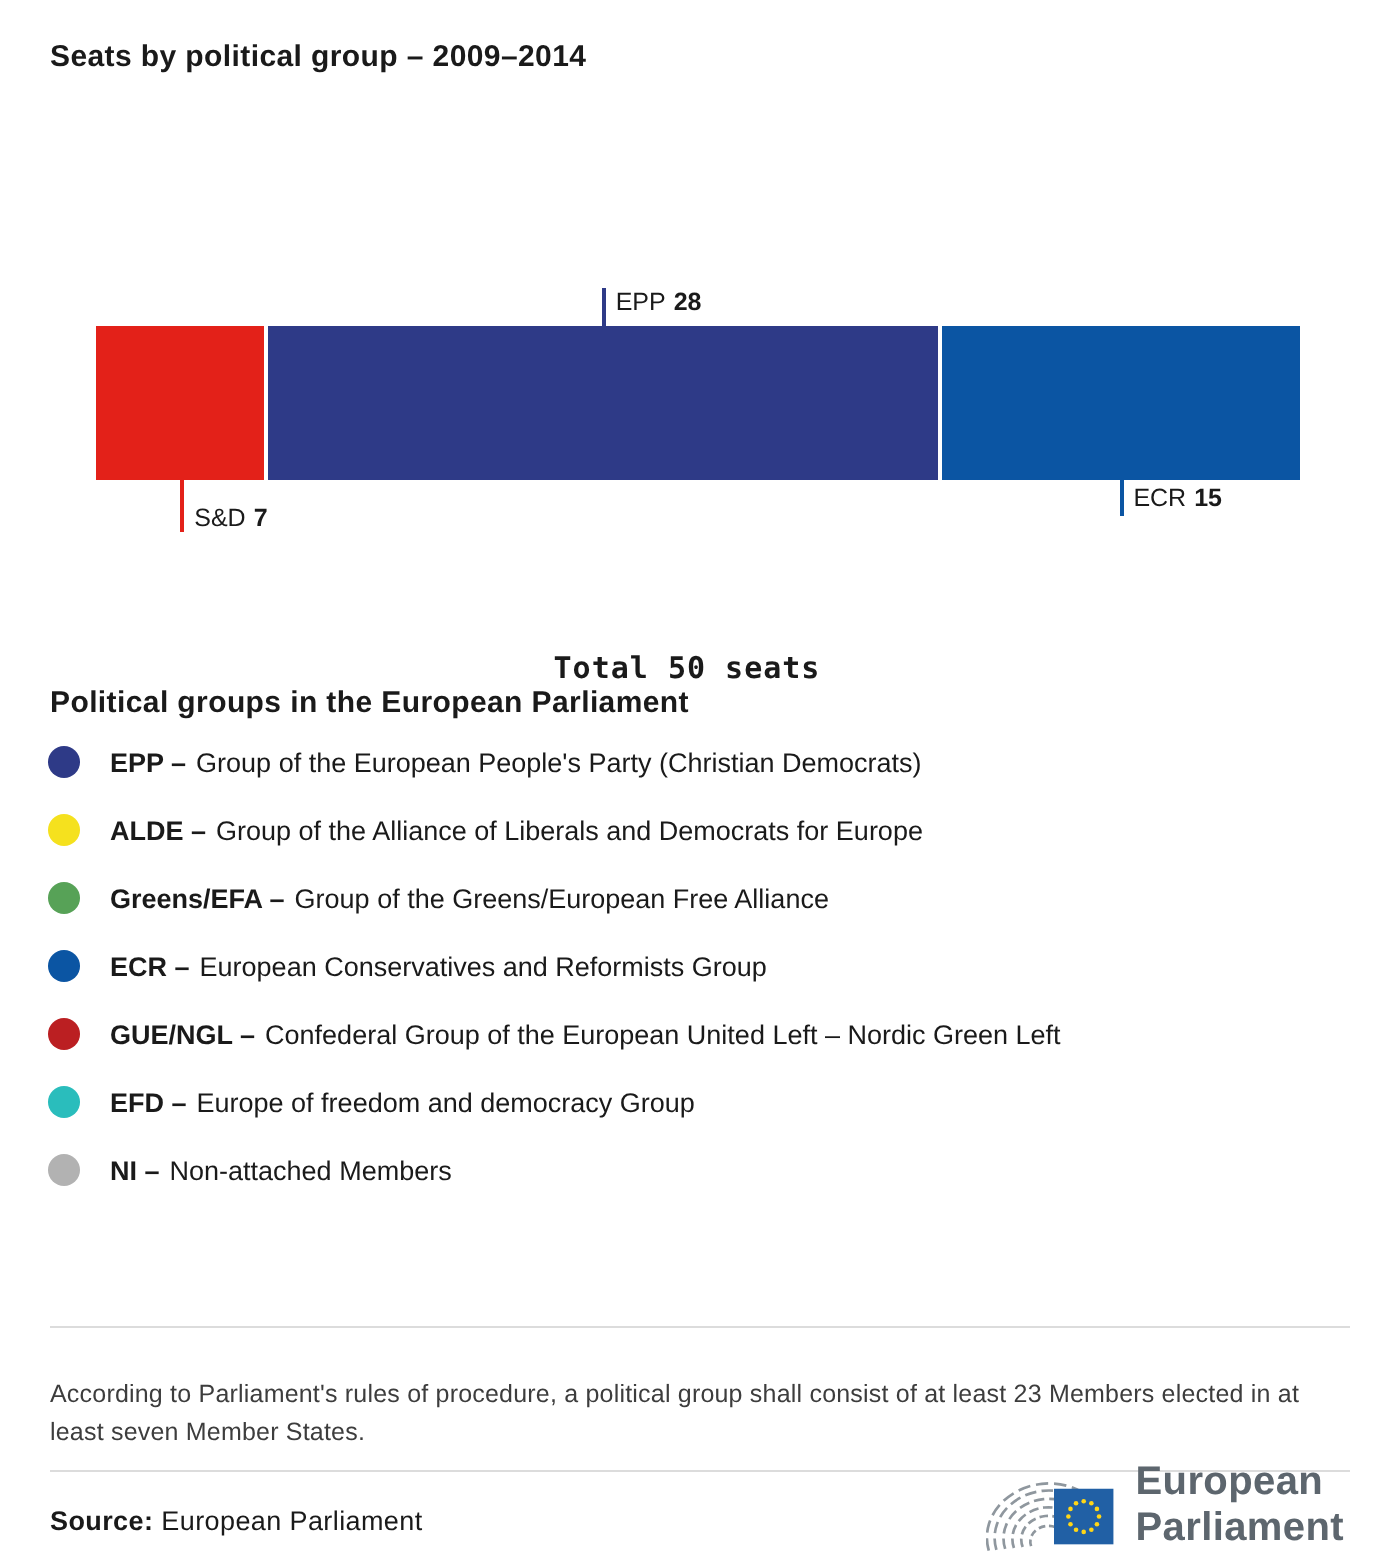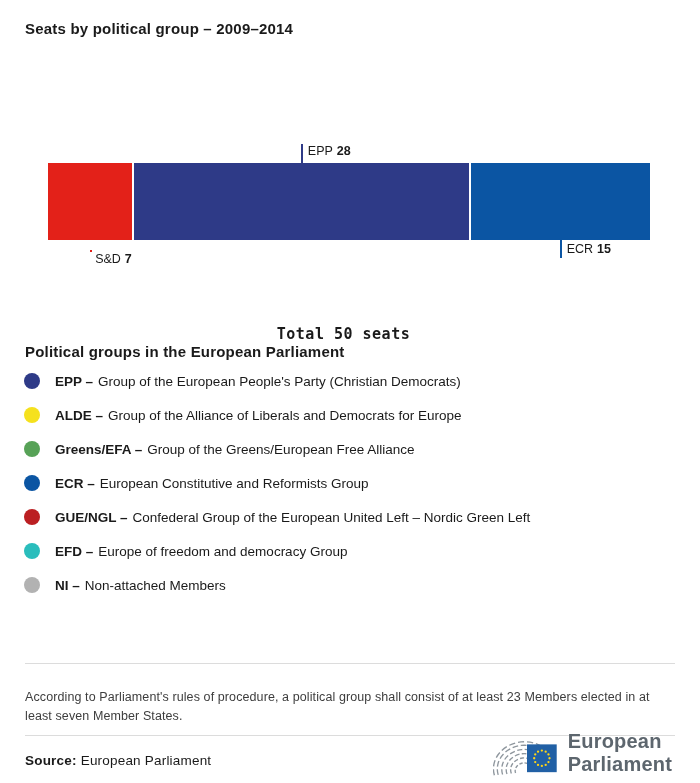--- a/index.html
+++ b/index.html
@@ -11,29 +11,29 @@
   
   .title { position:absolute; left:25px; top:20px; font-size:15px; font-weight:bold; letter-spacing:.2px; }
   .subtitle { position:absolute; left:28px; top:49px; font-size:15.5px; color:#3c4043; letter-spacing:.3px; }
 
   
   .chart-area { position:absolute; left:48px; top:140px; width:602px; height:135px; }
   .seats-bar { position:absolute; left:0; top:23px; width:100%; height:77px; display:flex; }
   .bar-segment { box-sizing:border-box; height:100%; }
   .bar-segment + .bar-segment { border-left:2px solid #ffffff; }
 
-  .bar-label { position:absolute; display:flex; font-size:12.5px; white-space:nowrap;justify-content:flex-end; }
+  .bar-label { position:absolute; display:flex; font-size:12.5px; white-space:nowrap; }
   .bar-label .tick { width:2px; flex:0 0 2px; }
   .bar-label .lbl { padding-left:5px; }
   .bar-label b { margin-left:4px; }
   .bar-label.above { top:4px; height:19px; align-items:stretch; }
   .bar-label.above .lbl { padding-top:0px; }
   .bar-label.below { top:100px; height:18px; align-items:center; }
   .bar-label.below .tick { align-self:stretch; }
-  .bar-label.below-low { top:100px; height:26px; align-items:flex-end;flex-direction:column; }
+  .bar-label.below-low { top:100px; height:26px; align-items:flex-end; }
   .bar-label.below-low .tick { align-self:stretch; }
 
   
   .total-divider { position:absolute; left:55px; right:68px; top:313px; display:flex; align-items:center; gap:12px;flex-direction:column; }
   .total-divider .line { flex:1; height:1px; background:#c9c9c9; }
   .total-text { font-family:"DejaVu Sans Mono", monospace; font-weight:bold; font-size:15px; letter-spacing:.5px; color:#1a1a1a; }
 
   
   .legend-heading { position:absolute; left:25px; top:343px; font-size:15px; font-weight:bold; letter-spacing:.2px; }
   .legend-list { position:absolute; left:24px; top:364px; right:15px; }
@@ -101,21 +101,21 @@
         <span class="legend-desc">Group of the Alliance of Liberals and Democrats for Europe</span>
       </div>
       <div class="legend-item">
         <span class="legend-dot" style="background: rgb(87, 162, 87);"></span>
         <span class="legend-name"><span>Greens/EFA</span> –</span>
         <span class="legend-desc">Group of the Greens/European Free Alliance</span>
       </div>
       <div class="legend-item">
         <span class="legend-dot" style="background: rgb(11, 85, 163);"></span>
         <span class="legend-name"><span>ECR</span> –</span>
-        <span class="legend-desc">European Constitutive and Reformists Group</span>
+        <span class="legend-desc">European Conservatives and Reformists Group</span>
       </div>
       <div class="legend-item">
         <span class="legend-dot" style="background: rgb(187, 31, 34);"></span>
         <span class="legend-name"><span>GUE/NGL</span> –</span>
         <span class="legend-desc">Confederal Group of the European United Left – Nordic Green Left</span>
       </div>
       <div class="legend-item">
         <span class="legend-dot" style="background: rgb(42, 189, 188);"></span>
         <span class="legend-name"><span>EFD</span> –</span>
         <span class="legend-desc">Europe of freedom and democracy Group</span>

